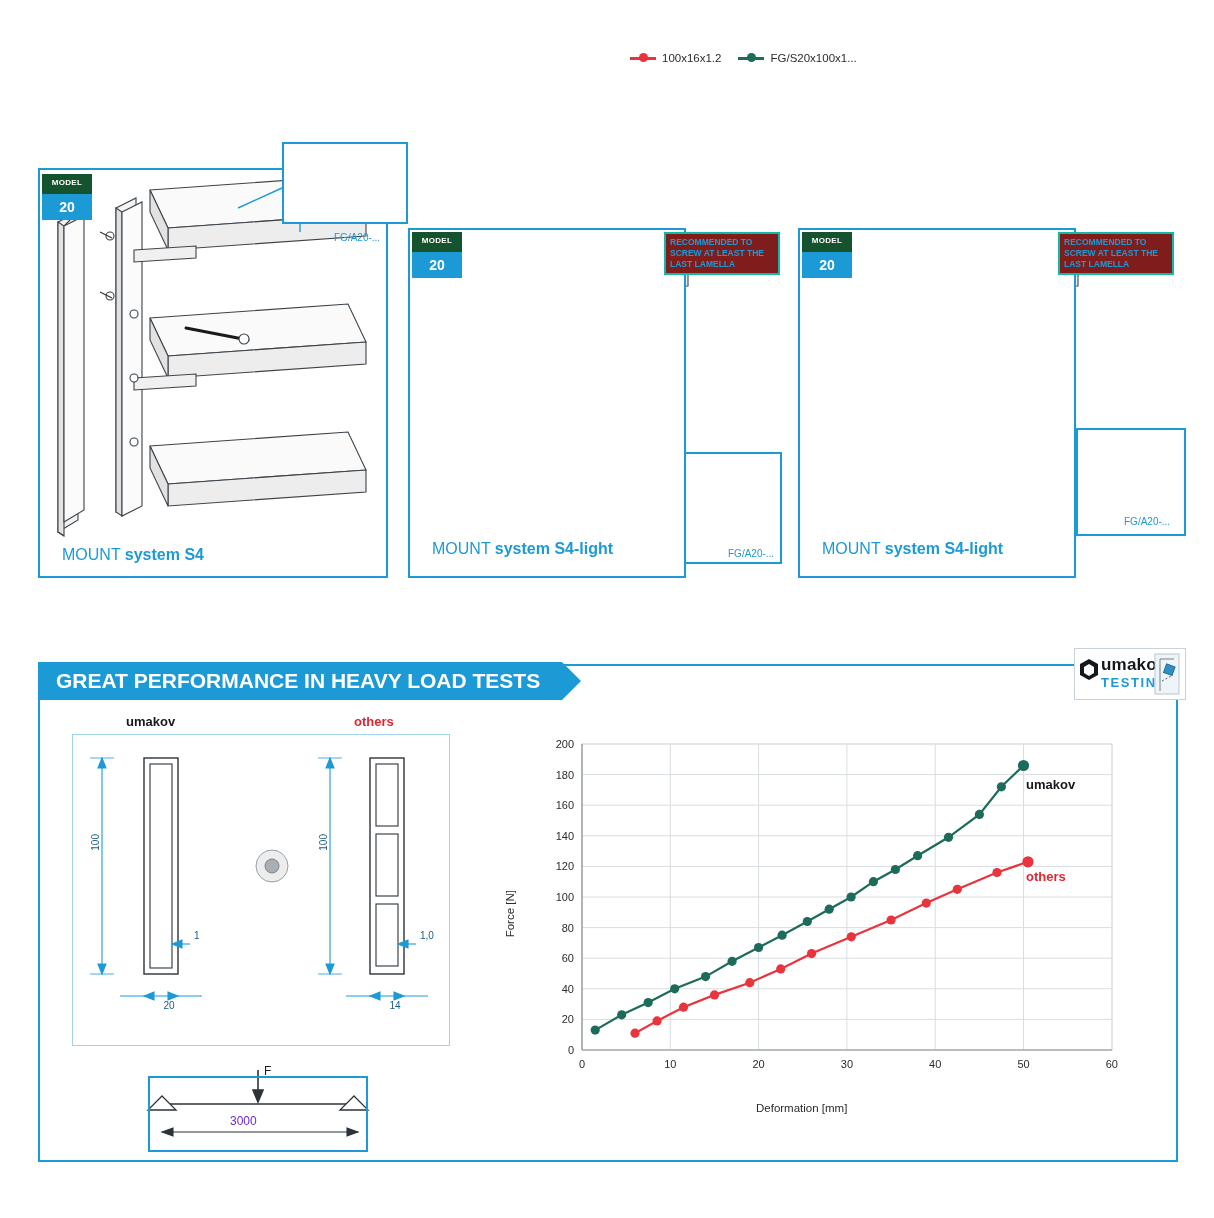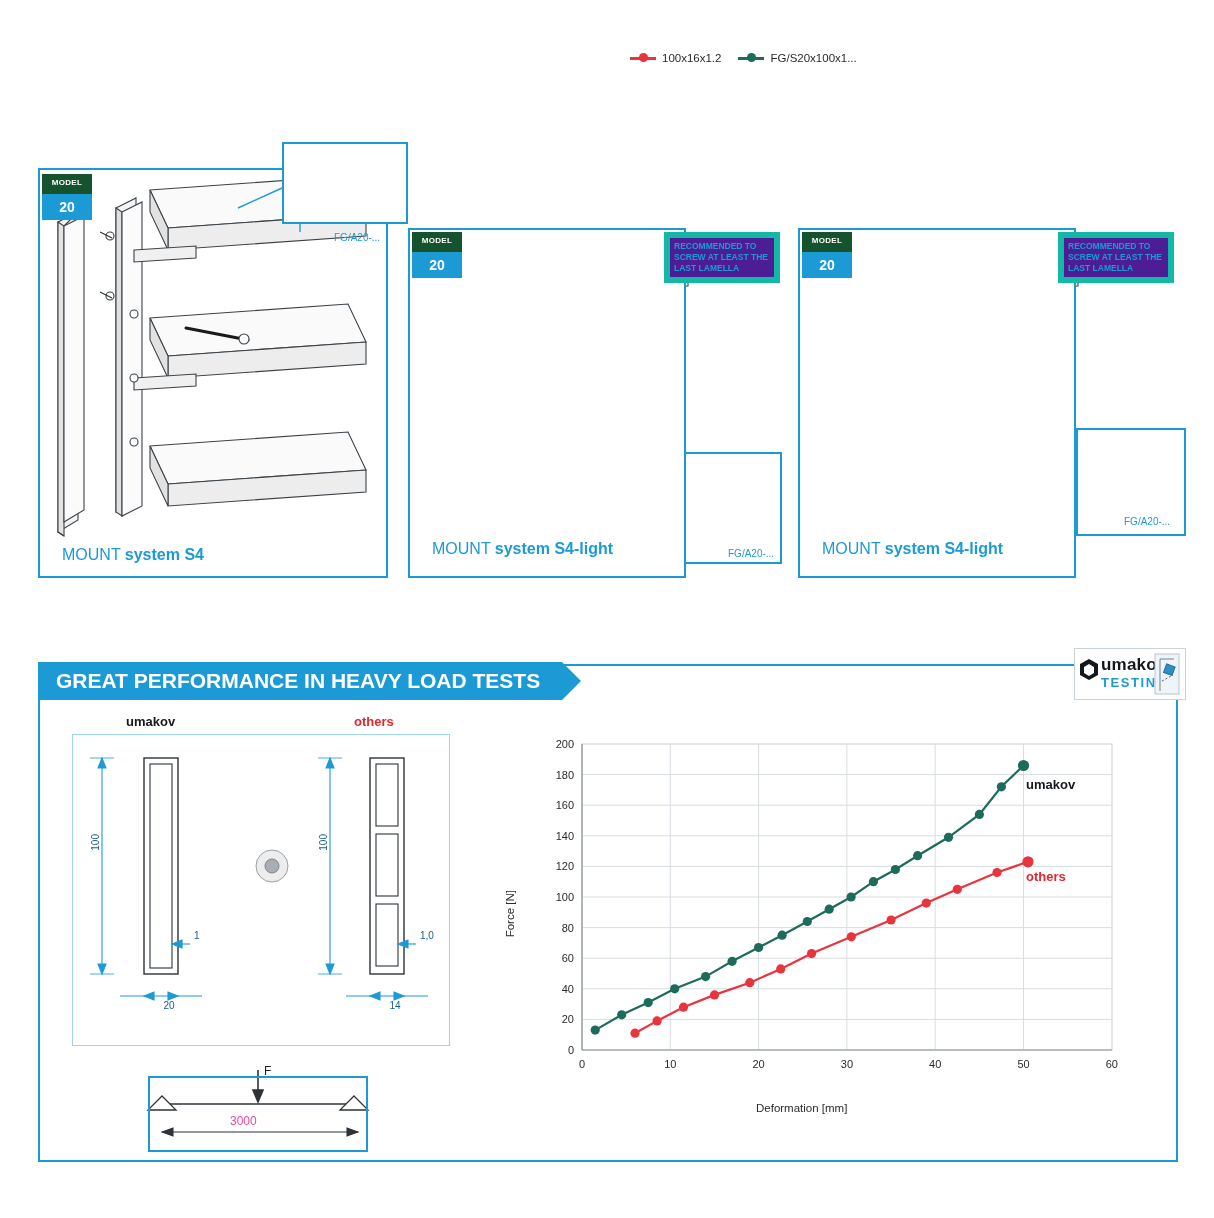--- a/index.html
+++ b/index.html
@@ -72,22 +72,22 @@
     color:#1c9ad6;
     z-index:8;
     margin-left:40px;
   }
   #col1 { left:294px; top:232px; }
   #col2 { left:688px; top:548px; }
   #col3 { left:1084px; top:516px; }
 
   .note {
     position:absolute;
-    border:6px solid #14b8a6;
-    background:#4c1d95;
+    border:2px solid #14b8a6;
+    background:#7f1d1d;
     color:#1c9ad6;
     font-size:8.5px;
     font-weight:bold;
     line-height:11px;
     padding:3px 4px;
     z-index:8;
   }
   #note2 { left:664px; top:232px; width:116px; }
   #note3 { left:1058px; top:232px; width:116px; }
 
@@ -466,21 +466,21 @@
 
   <div class="dim dimv" style="left:50px; top:168px;">100</div>
   <div class="dim dimv" style="left:278px; top:168px;">100</div>
   <div class="dim" style="left:154px; top:264px;">1</div>
   <div class="dim" style="left:380px; top:264px;">1,0</div>
   <div class="dim" style="left:112px; top:334px; width:34px; text-align:center;">20</div>
   <div class="dim" style="left:338px; top:334px; width:34px; text-align:center;">14</div>
 
   <div id="beambox"></div>
   <div style="position:absolute; left:224px; top:398px; font-size:12px; color:#1b1d1f;">F</div>
-  <div style="position:absolute; left:190px; top:448px; font-size:12px; color:#ec4899;">3000</div>
+  <div style="position:absolute; left:190px; top:448px; font-size:12px; color:#6d28d9;">3000</div>
 
   <div id="chart">
     <svg width="640" height="420">
 
       <rect x="72" y="28" width="530" height="306" fill="#ffffff" stroke="#c9ced3"></rect>
 
       <g stroke="#d8dde1" stroke-width="1">
         <line x1="72" y1="58.6" x2="602" y2="58.6"></line>
         <line x1="72" y1="89.2" x2="602" y2="89.2"></line>
         <line x1="72" y1="119.8" x2="602" y2="119.8"></line>

